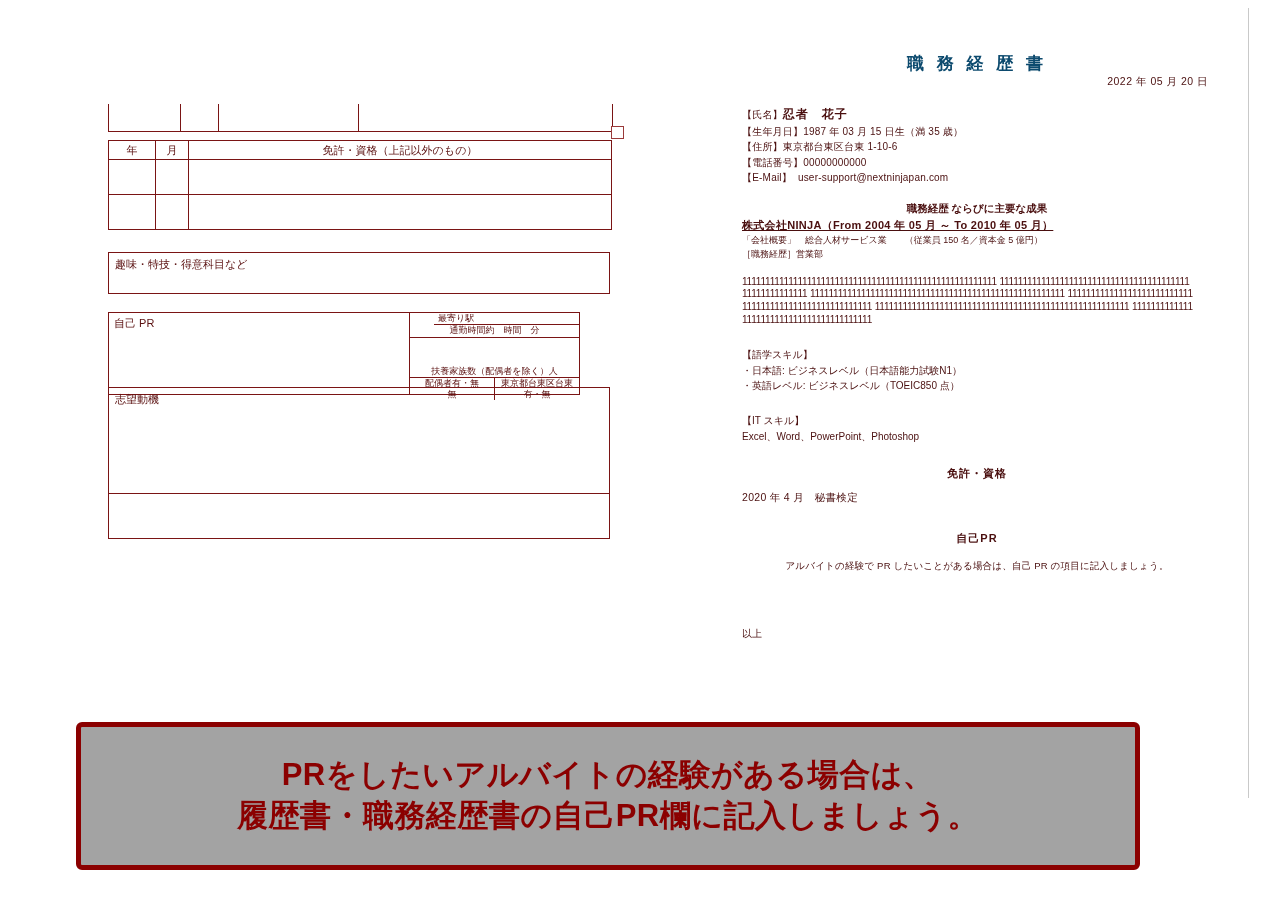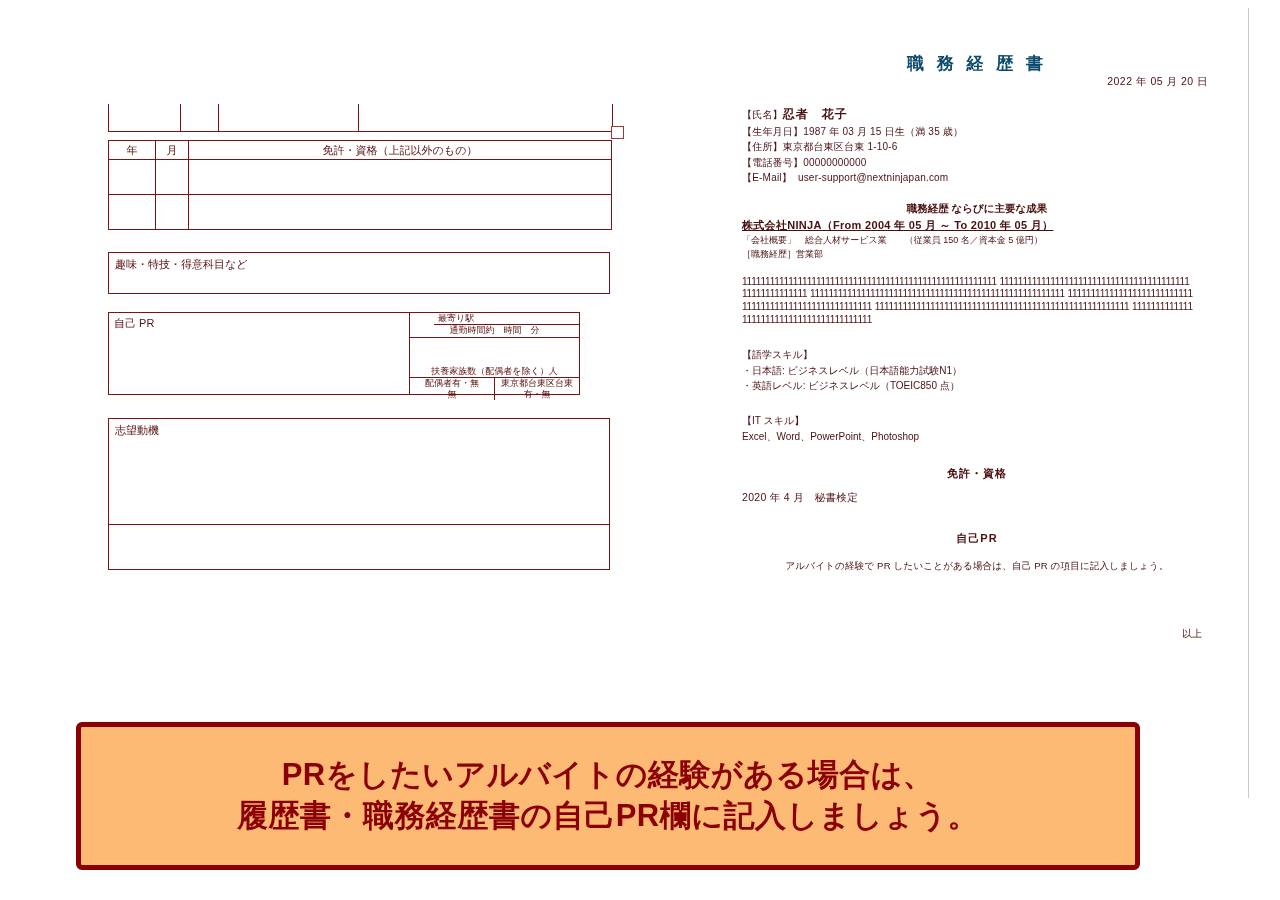--- a/index.html
+++ b/index.html
@@ -144,21 +144,21 @@
     justify-content: center;
     height: 100%;
     line-height: 1.25;
   }
   .r4 .half.left { border-right: 1px solid #7a1414; }
 
   
   .motive {
     position: absolute;
     left: 108px;
-    top: 418px;
+    top: 387px;
     width: 502px;
     height: 152px;
     border: 1px solid #7a1414;
     box-sizing: border-box;
     font-size: 11px;
     color: #5a1010;
   }
   .motive .label { padding: 4px 6px; }
   .motive .divider {
     position: absolute;
@@ -250,36 +250,35 @@
     margin-top: 26px;
     margin-bottom: 14px;
     letter-spacing: 1px;
   }
   .rd-pr-body {
     text-align: center;
     font-size: 9.5px;
     letter-spacing: 0.2px;
   }
   .rd-end {
-    text-align: right;
     font-size: 10px;
     margin-top: 54px;
     padding-right: 10px;
   }
 
   
   .callout {
     position: absolute;
     left: 76px;
     top: 722px;
     width: 1064px;
     height: 148px;
     border: 5px solid #8b0000;
     border-radius: 6px;
-    background: #fdba74;
+    background: #a3a3a3;
     display: flex;
     flex-direction: column;
     align-items: center;
     justify-content: center;
     box-sizing: border-box;
   }
   .callout .cline {
     font-size: 31px;
     font-weight: bold;
     color: #8b0000;

